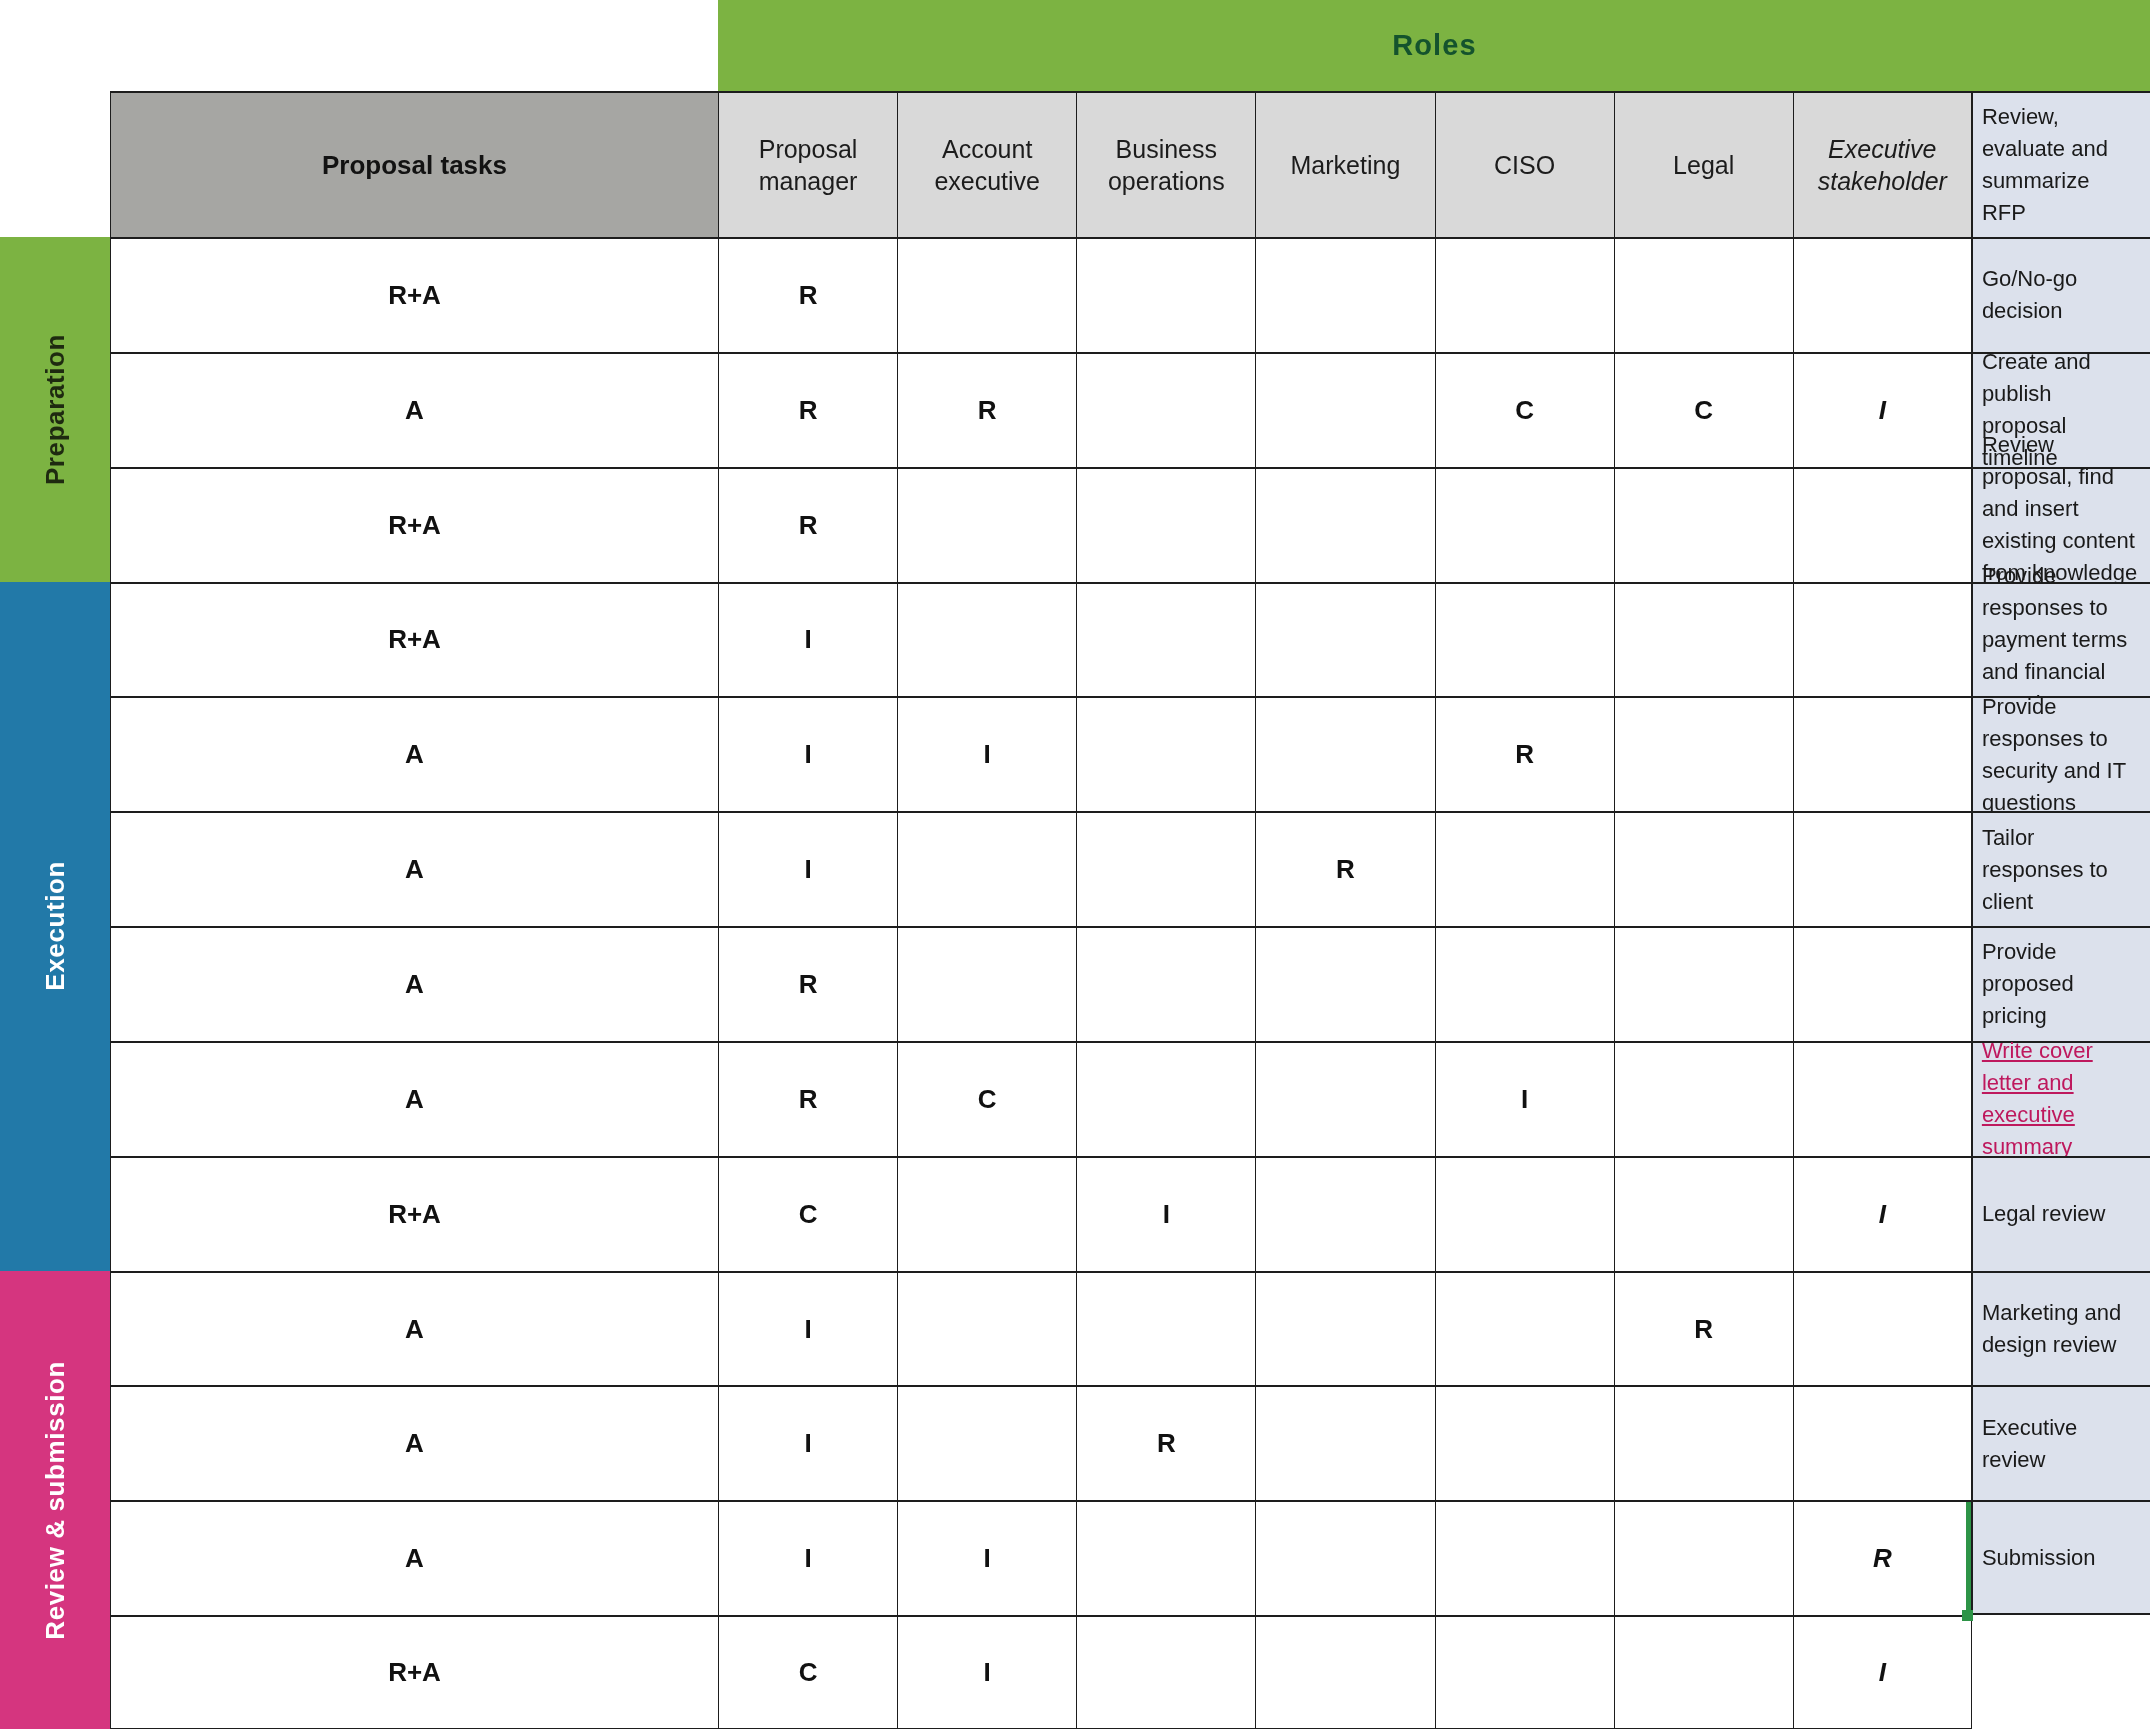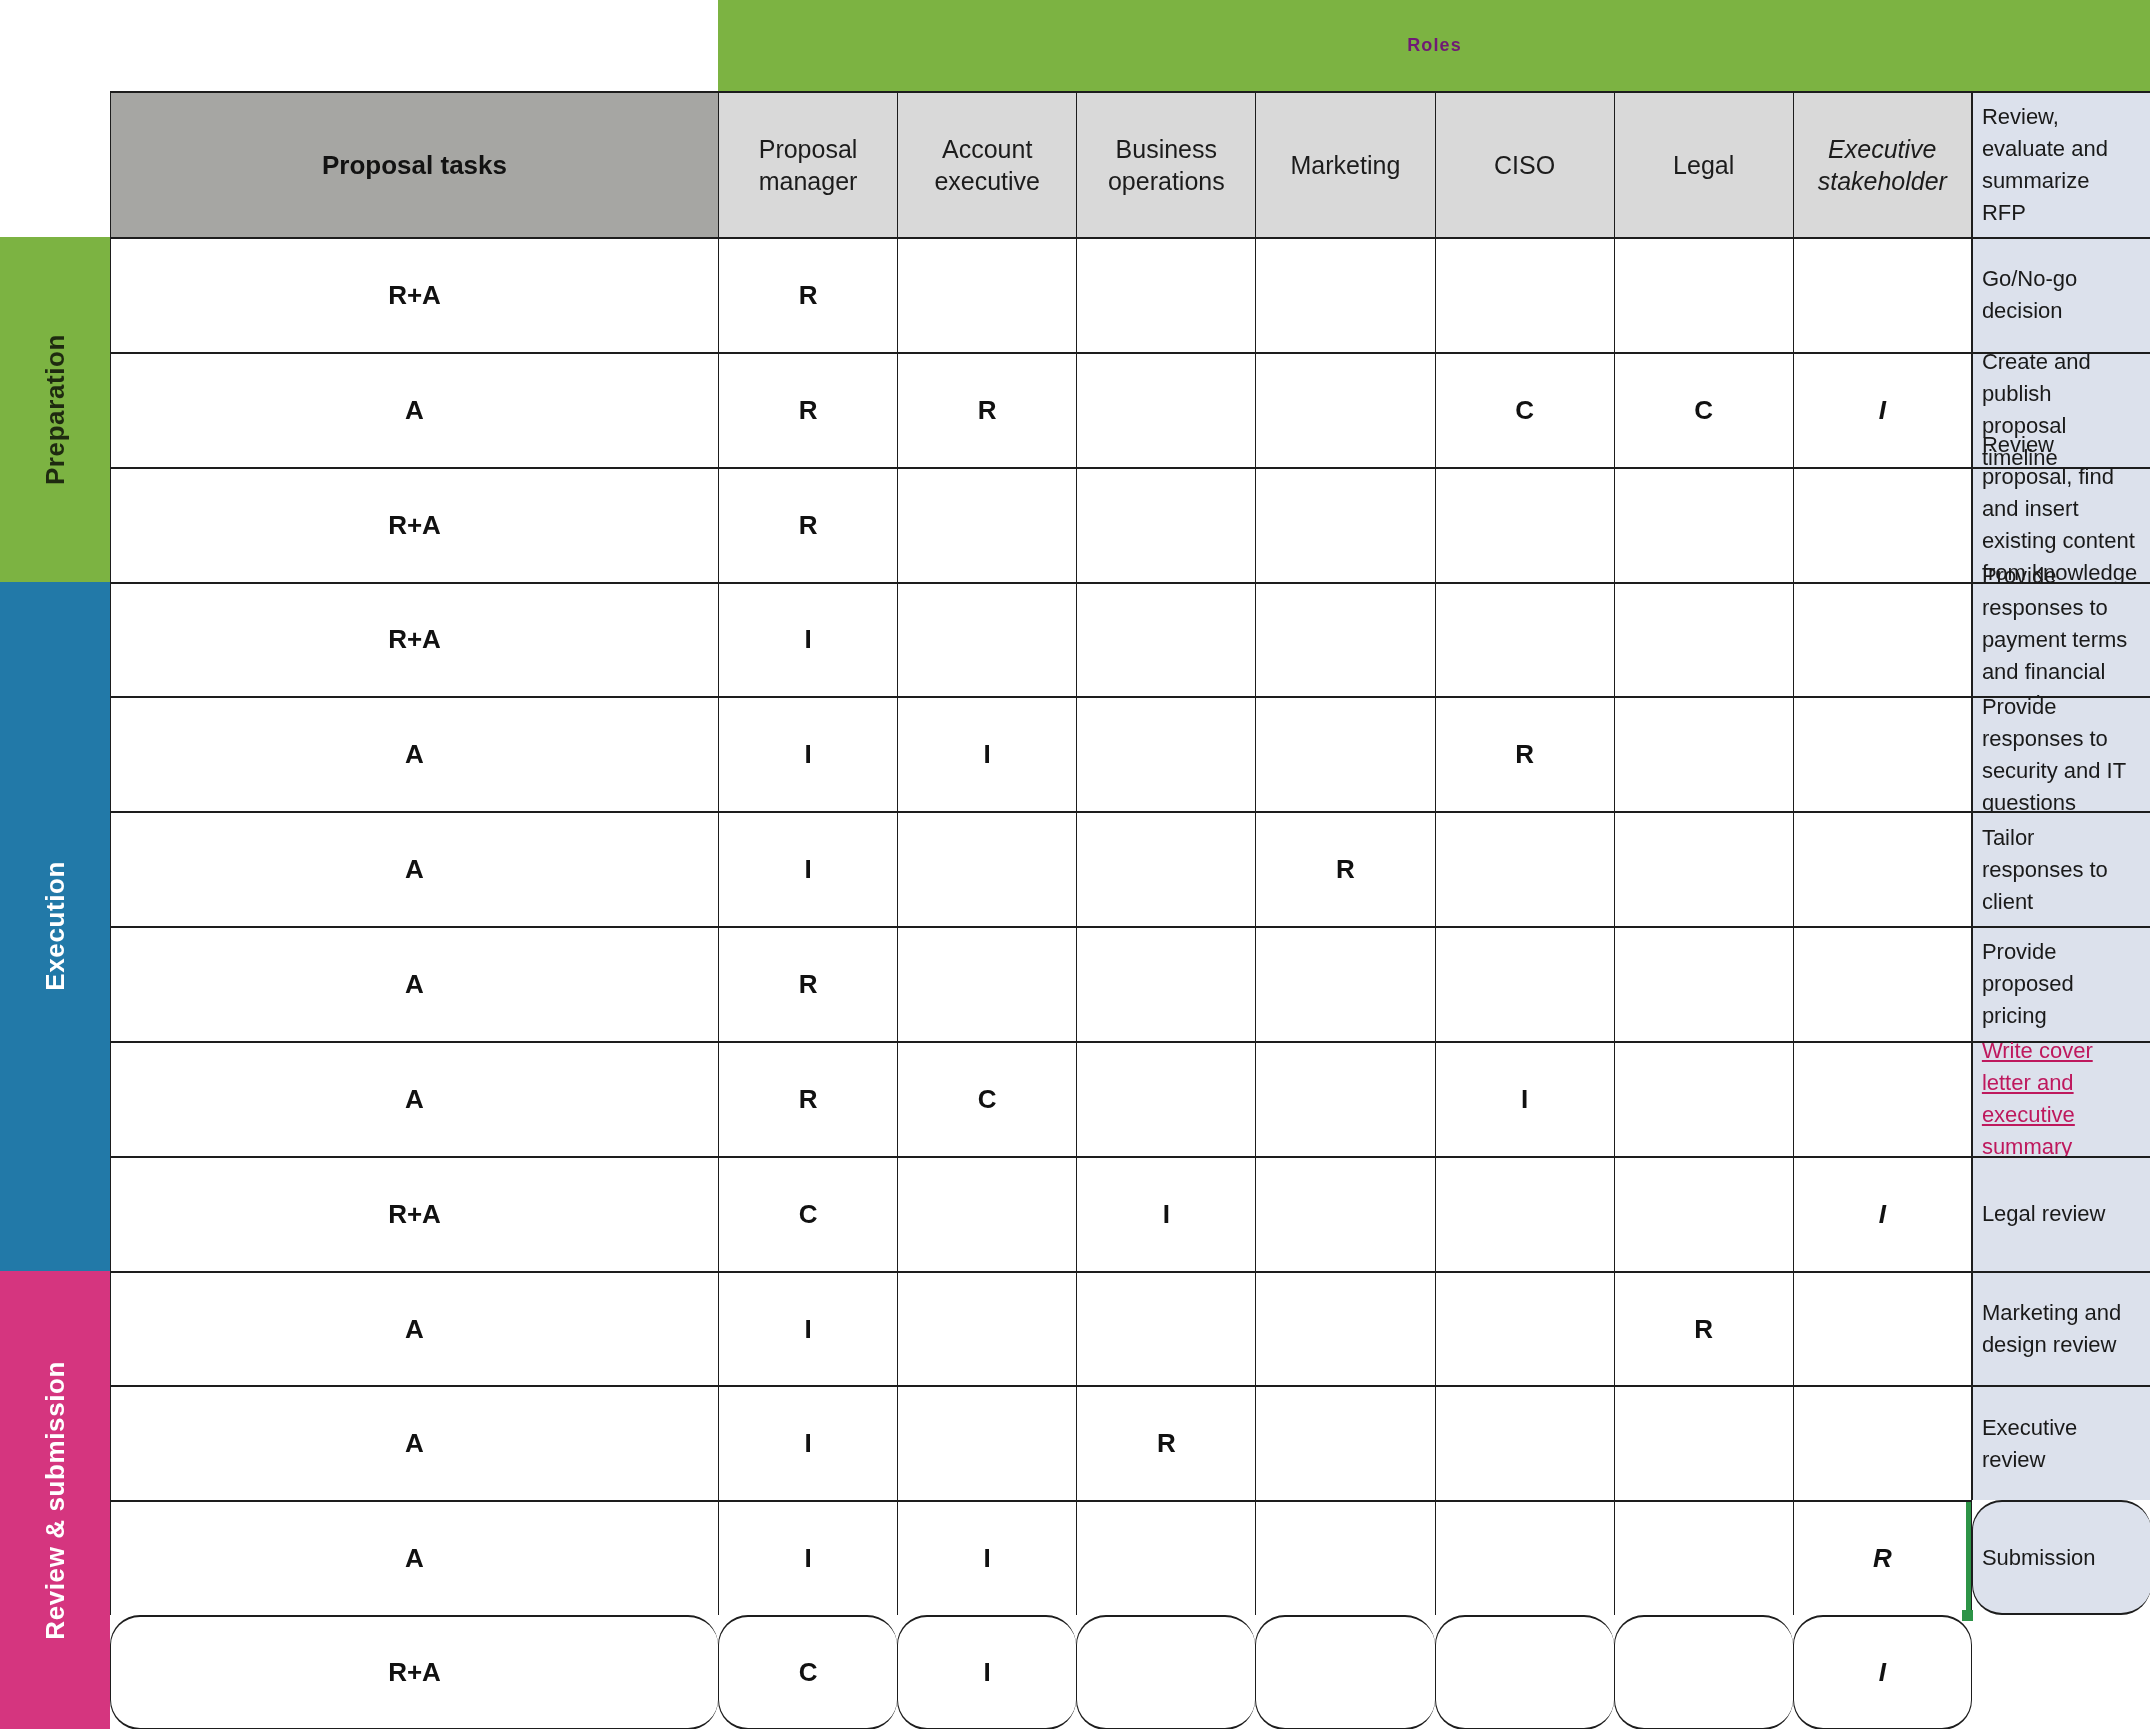--- a/index.html
+++ b/index.html
@@ -14,41 +14,41 @@
   }
   .spacer{background:#ffffff;}
   .sp-topleft{grid-area:1/1/2/3;}
   .sp-headband{grid-area:2/1/3/2;}
 
   
   .roles-bar{
     grid-area:1/3/2/11;background:#7cb342;
     display:flex;align-items:center;justify-content:center;
   }
-  .roles-bar .lbl{font-weight:bold;font-size:18px;letter-spacing:1.1px;color:#701a75;}
+  .roles-bar .lbl{font-weight:bold;font-size:29px;letter-spacing:1.1px;color:#14532d;}
 
   
   .band{display:flex;align-items:center;justify-content:center;}
   .band-prep{grid-area:3/1/6/2;background:#7cb342;}
   .band-exec{grid-area:6/1/12/2;background:#2279a8;}
   .band-rev{grid-area:12/1/16/2;background:#d5357f;}
   .band .vlbl{
     writing-mode:vertical-rl;transform:rotate(180deg);
     font-weight:bold;font-size:26px;letter-spacing:0.6px;white-space:nowrap;
   }
   .band-prep .vlbl{color:#1e2a10;}
   .band-exec .vlbl,.band-rev .vlbl{color:#ffffff;}
 
   
   .hcell,.cell{
     box-sizing:border-box;border-left:1.7px solid #1d1d1d;border-top:2.2px solid #1d1d1d;
     display:flex;align-items:center;justify-content:center;min-width:0;min-height:0;
   }
   .lastcol{border-right:1.7px solid #1d1d1d;font-style:italic;}
-  .lastrow{border-bottom:2.2px solid #1d1d1d;border-radius:30px;}
+  .lastrow{border-bottom:2.2px solid #1d1d1d;}
 
   .htasks{background:#a6a6a3;font-weight:bold;font-size:26px;color:#121212;}
   .hrole{background:#d9d9d9;font-size:25px;line-height:32px;text-align:center;color:#1c1c1c;padding:0 5.6px;}
 
   .task{
     background:#dce1ec;justify-content:flex-start;
     font-size:22px;line-height:32px;padding:0 12.3px 0 9px;text-align:left;
   }
   .task a{color:#be185d;text-decoration:underline;cursor:pointer;}
   .val{background:#ffffff;font-weight:bold;font-size:26px;color:#111111;}

